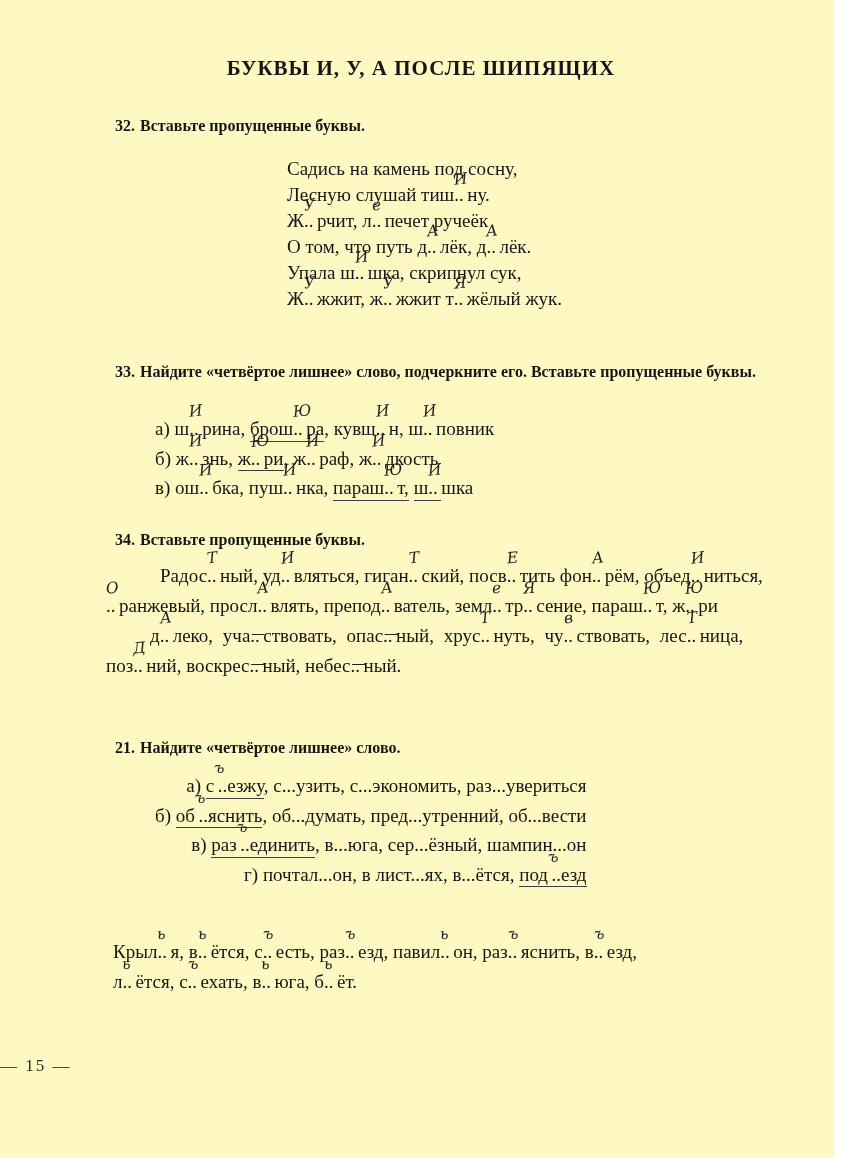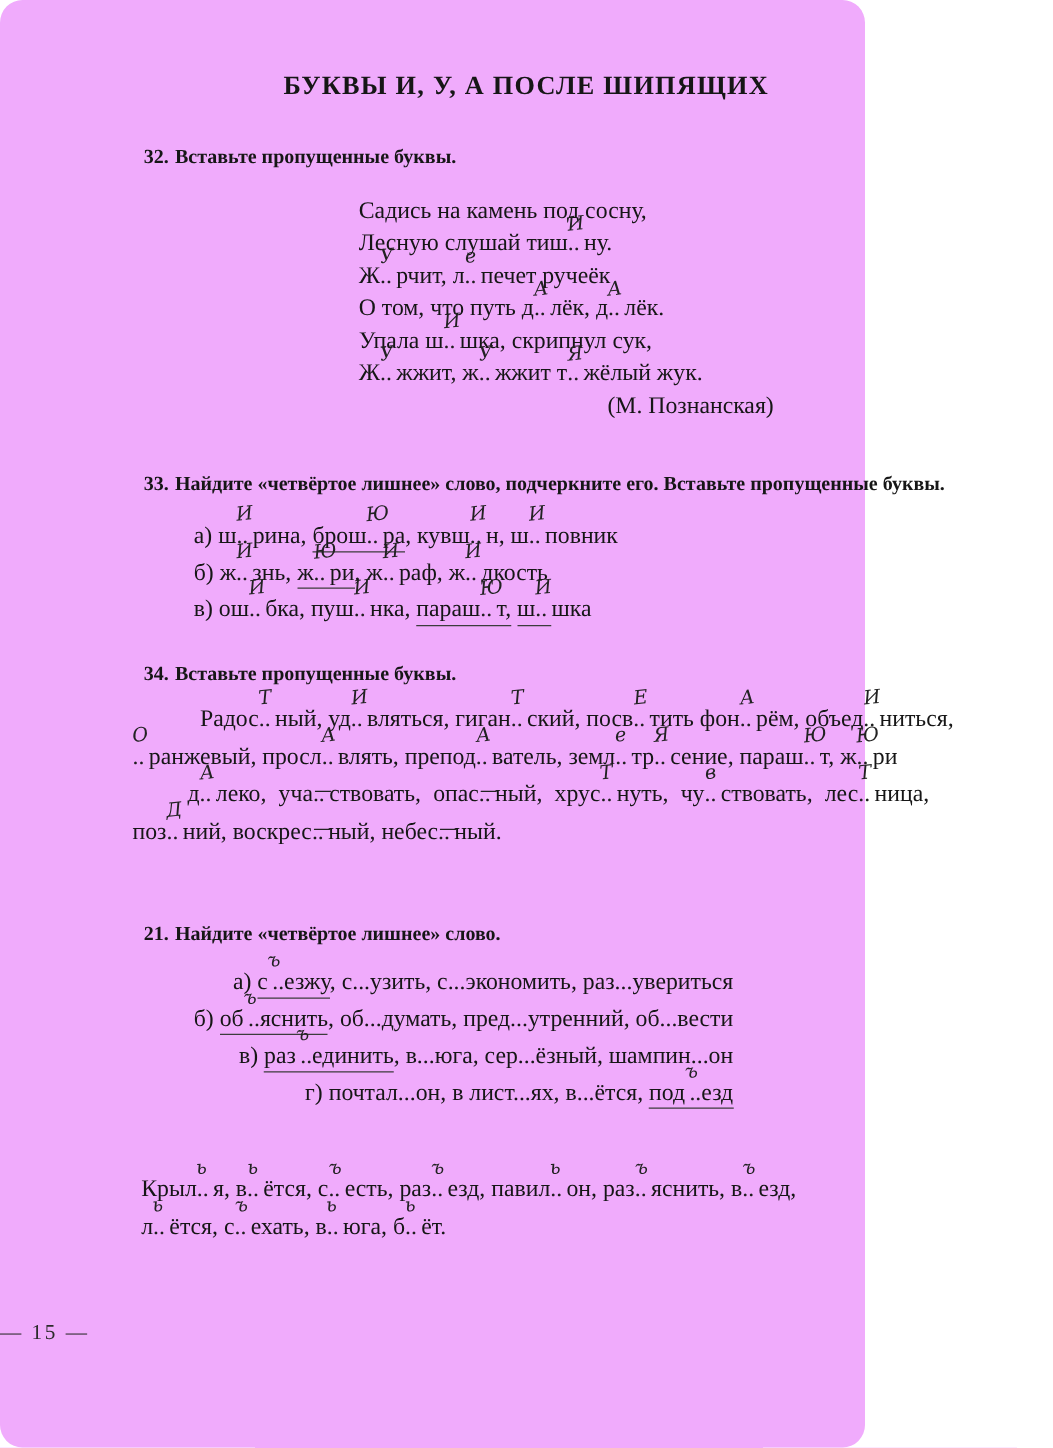--- a/index.html
+++ b/index.html
@@ -9,24 +9,23 @@
   }
   body {
     width: 842px;
     height: 1158px;
     overflow: hidden;
     font-family: "Liberation Serif", "DejaVu Serif", serif;
     color: #161616;
   }
   .page {
     position: relative;
-    width: 692px;
+    width: 834px;
     height: 1158px;
-    background: #f0abfc;
-    border-radius: 18px;
+    background: #fef9c3;
   }
   .main-title {
     position: absolute;
     left: 0;
     width: 842px;
     text-align: center;
     font-size: 21px;
     font-weight: bold;
     letter-spacing: 1px;
     margin: 0;
@@ -40,21 +39,21 @@
     width: 668px;
     font-weight: bold;
     font-size: 16px;
     line-height: 28px;
     padding-left: 31px;
     text-indent: -31px;
   }
   .ex-header .ex-num { margin-right: 5px; }
 
   .hdr-32 { top: 112px; }
-  .hdr-33 { top: 358px; margin-top: 16px; }
+  .hdr-33 { top: 358px; }
   .hdr-34 { top: 526px; }
   .hdr-35 { top: 734px; }
   .hdr-36 { top: 900px; }
 
   .poem {
     position: absolute;
     left: 287px;
     top: 156px;
     width: 332px;
     font-size: 19px;
@@ -137,21 +136,20 @@
 
   <div class="poem">
     <div>
         <div class="rich-line">Садись на камень под сосну,</div>
         <div class="rich-line">Лесную слушай тиш<span class="blank"><span class="dots">..</span><span class="hw">И</span></span>ну.</div>
         <div class="rich-line">Ж<span class="blank"><span class="dots">..</span><span class="hw">У</span></span>рчит, л<span class="blank"><span class="dots">..</span><span class="hw">е</span></span>печет ручеёк</div>
         <div class="rich-line">О том, что путь д<span class="blank"><span class="dots">..</span><span class="hw">А</span></span>лёк, д<span class="blank"><span class="dots">..</span><span class="hw">А</span></span>лёк.</div>
         <div class="rich-line">Упала ш<span class="blank"><span class="dots">..</span><span class="hw">И</span></span>шка, скрипнул сук,</div>
         <div class="rich-line">Ж<span class="blank"><span class="dots">..</span><span class="hw">У</span></span>жжит, ж<span class="blank"><span class="dots">..</span><span class="hw">У</span></span>жжит т<span class="blank"><span class="dots">..</span><span class="hw">Я</span></span>жёлый жук.</div>
       </div>
-    <div class="poem-author">(М. Познанская)</div>
   </div>
 
   <div class="ex-header hdr-33">
     <span class="ex-num">33.</span><span>Найдите «четвёртое лишнее» слово, подчеркните его. Вставьте пропущенные буквы.</span>
   </div>
 
   <div class="items items-33">
       <div class="rich-line">а) ш<span class="blank"><span class="dots">..</span><span class="hw">И</span></span>рина, <span class="hw-underline">брош<span class="blank"><span class="dots">..</span><span class="hw">Ю</span></span>ра</span>, кувш<span class="blank"><span class="dots">..</span><span class="hw">И</span></span>н, ш<span class="blank"><span class="dots">..</span><span class="hw">И</span></span>повник</div>
       <div class="rich-line">б) ж<span class="blank"><span class="dots">..</span><span class="hw">И</span></span>знь, <span class="hw-underline">ж<span class="blank"><span class="dots">..</span><span class="hw">Ю</span></span>ри</span>, ж<span class="blank"><span class="dots">..</span><span class="hw">И</span></span>раф, ж<span class="blank"><span class="dots">..</span><span class="hw">И</span></span>дкость</div>
       <div class="rich-line">в) ош<span class="blank"><span class="dots">..</span><span class="hw">И</span></span>бка, пуш<span class="blank"><span class="dots">..</span><span class="hw">И</span></span>нка, <span class="hw-underline">параш<span class="blank"><span class="dots">..</span><span class="hw">Ю</span></span>т,</span> <span class="hw-underline">ш<span class="blank"><span class="dots">..</span><span class="hw">И</span></span></span>шка</div>

